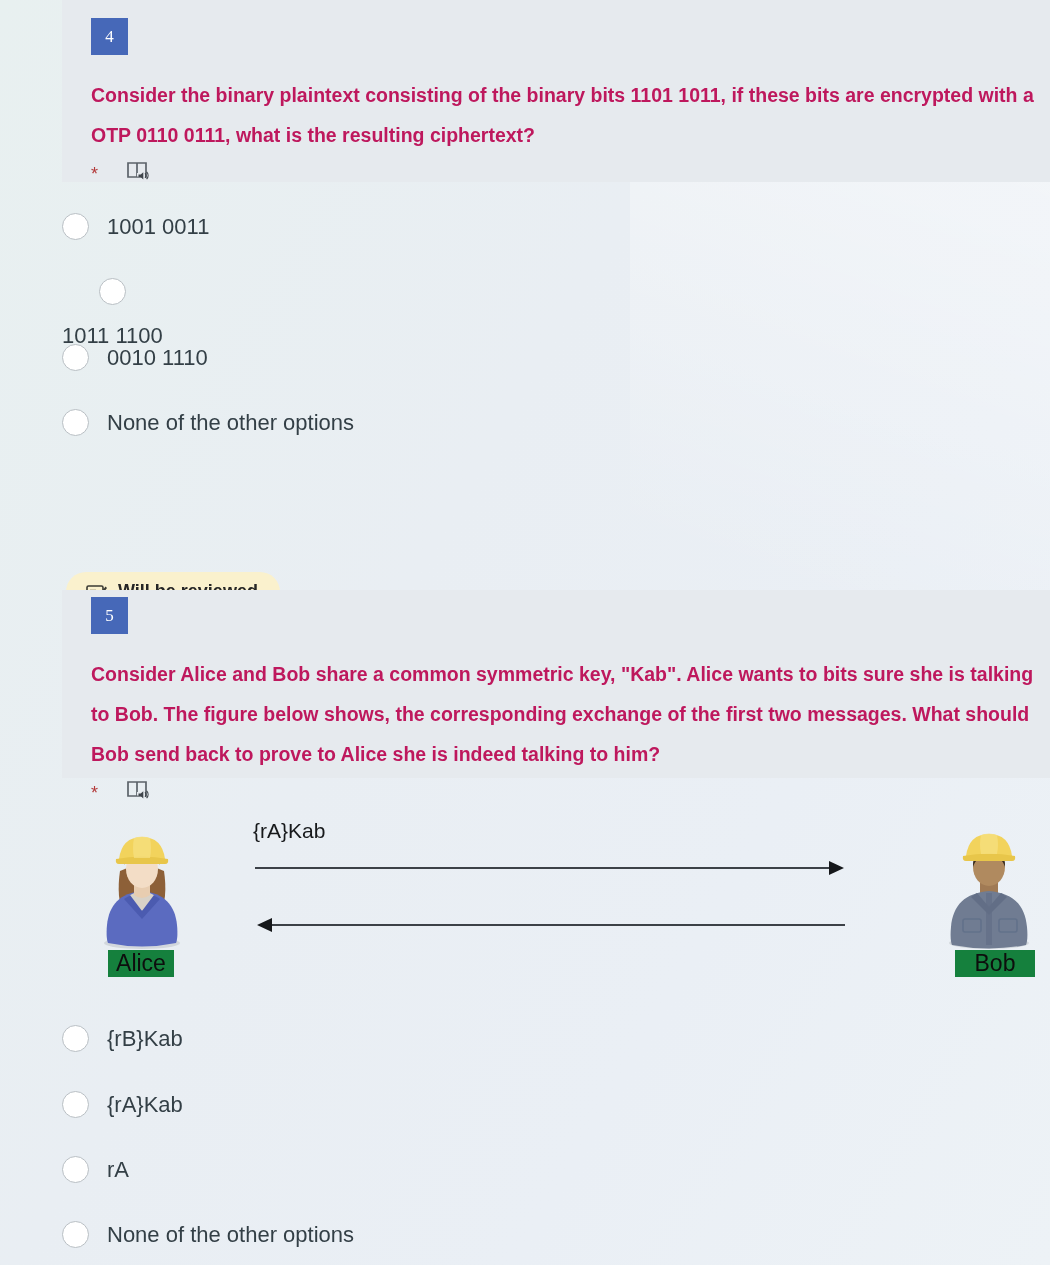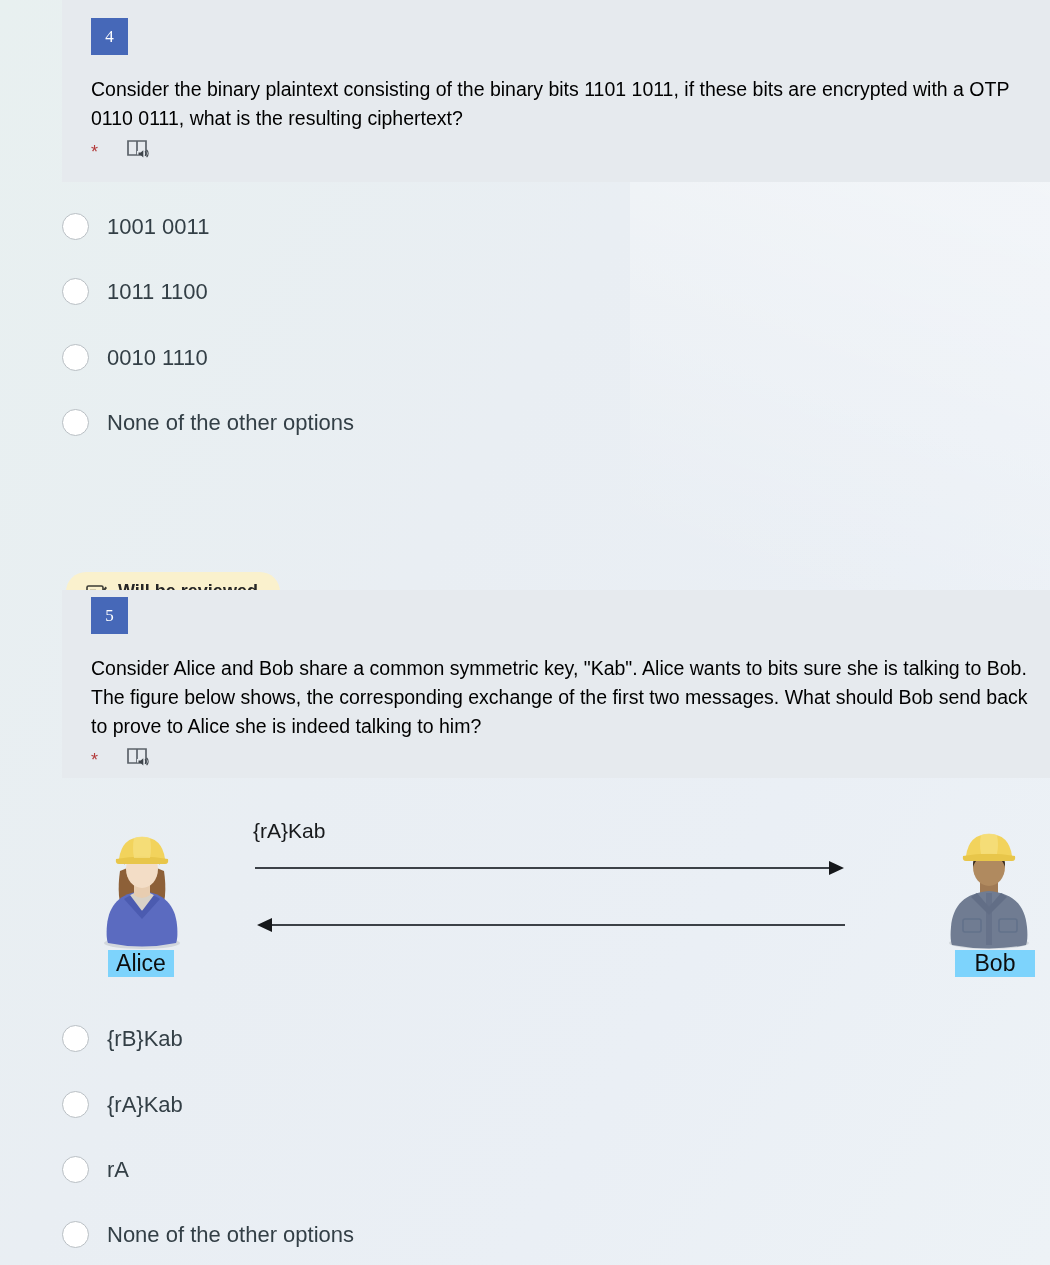--- a/index.html
+++ b/index.html
@@ -69,22 +69,23 @@
     display: flex;
     align-items: center;
     justify-content: center;
     margin-left: 29px;
     font-family: "Liberation Serif", serif;
   }
   .q-text {
     margin: 20px 0 0 29px;
     max-width: 950px;
     font-size: 19.5px;
-    line-height: 29px;
-    color: #000000;
+    line-height: 40px;
+    color: #be185d;
+    font-weight: bold;
   }
   .q-meta {
     display: flex;
     align-items: center;
     gap: 26px;
     margin: 1px 0 0 29px;
     height: 32px;
   }
   .req-star { color: #b33a3a; font-size: 18px; line-height: 1; padding-top: 4px; }
   .reader-icon { display: flex; align-items: center; }
@@ -138,21 +139,21 @@
   }
   .arrow-head.left {
     border-top: 7px solid transparent;
     border-bottom: 7px solid transparent;
     border-right: 15px solid #16181b;
   }
 
   .person { position: absolute; }
   .person-name {
     position: absolute;
-    background: #7dd3fc;
+    background: #15803d;
     color: #0d0d0d;
     font-size: 23px;
     padding: 0 3px;
     white-space: nowrap;
     text-align: center;
   }
 </style>
 </head>
 <body>
 
@@ -181,21 +182,21 @@
           <path d="M22.6 12.9 a5.2 5.2 0 0 1 0 7.2" fill="none" stroke="#3f454b" stroke-width="1.2"></path>
         </svg>
       </span>
     </div>
   </div>
 
   <div class="option" style="top:213px;">
     <span class="radio"></span>
     <span class="option-label">1001 0011</span>
   </div>
-  <div class="option" style="top:278px;">
+  <div class="option" style="top:278px;flex-direction:column;">
     <span class="radio"></span>
     <span class="option-label">1011 1100</span>
   </div>
   <div class="option" style="top:344px;align-items:center;">
     <span class="radio"></span>
     <span class="option-label">0010 1110</span>
   </div>
   <div class="option" style="top:409px;">
     <span class="radio"></span>
     <span class="option-label">None of the other options</span>

